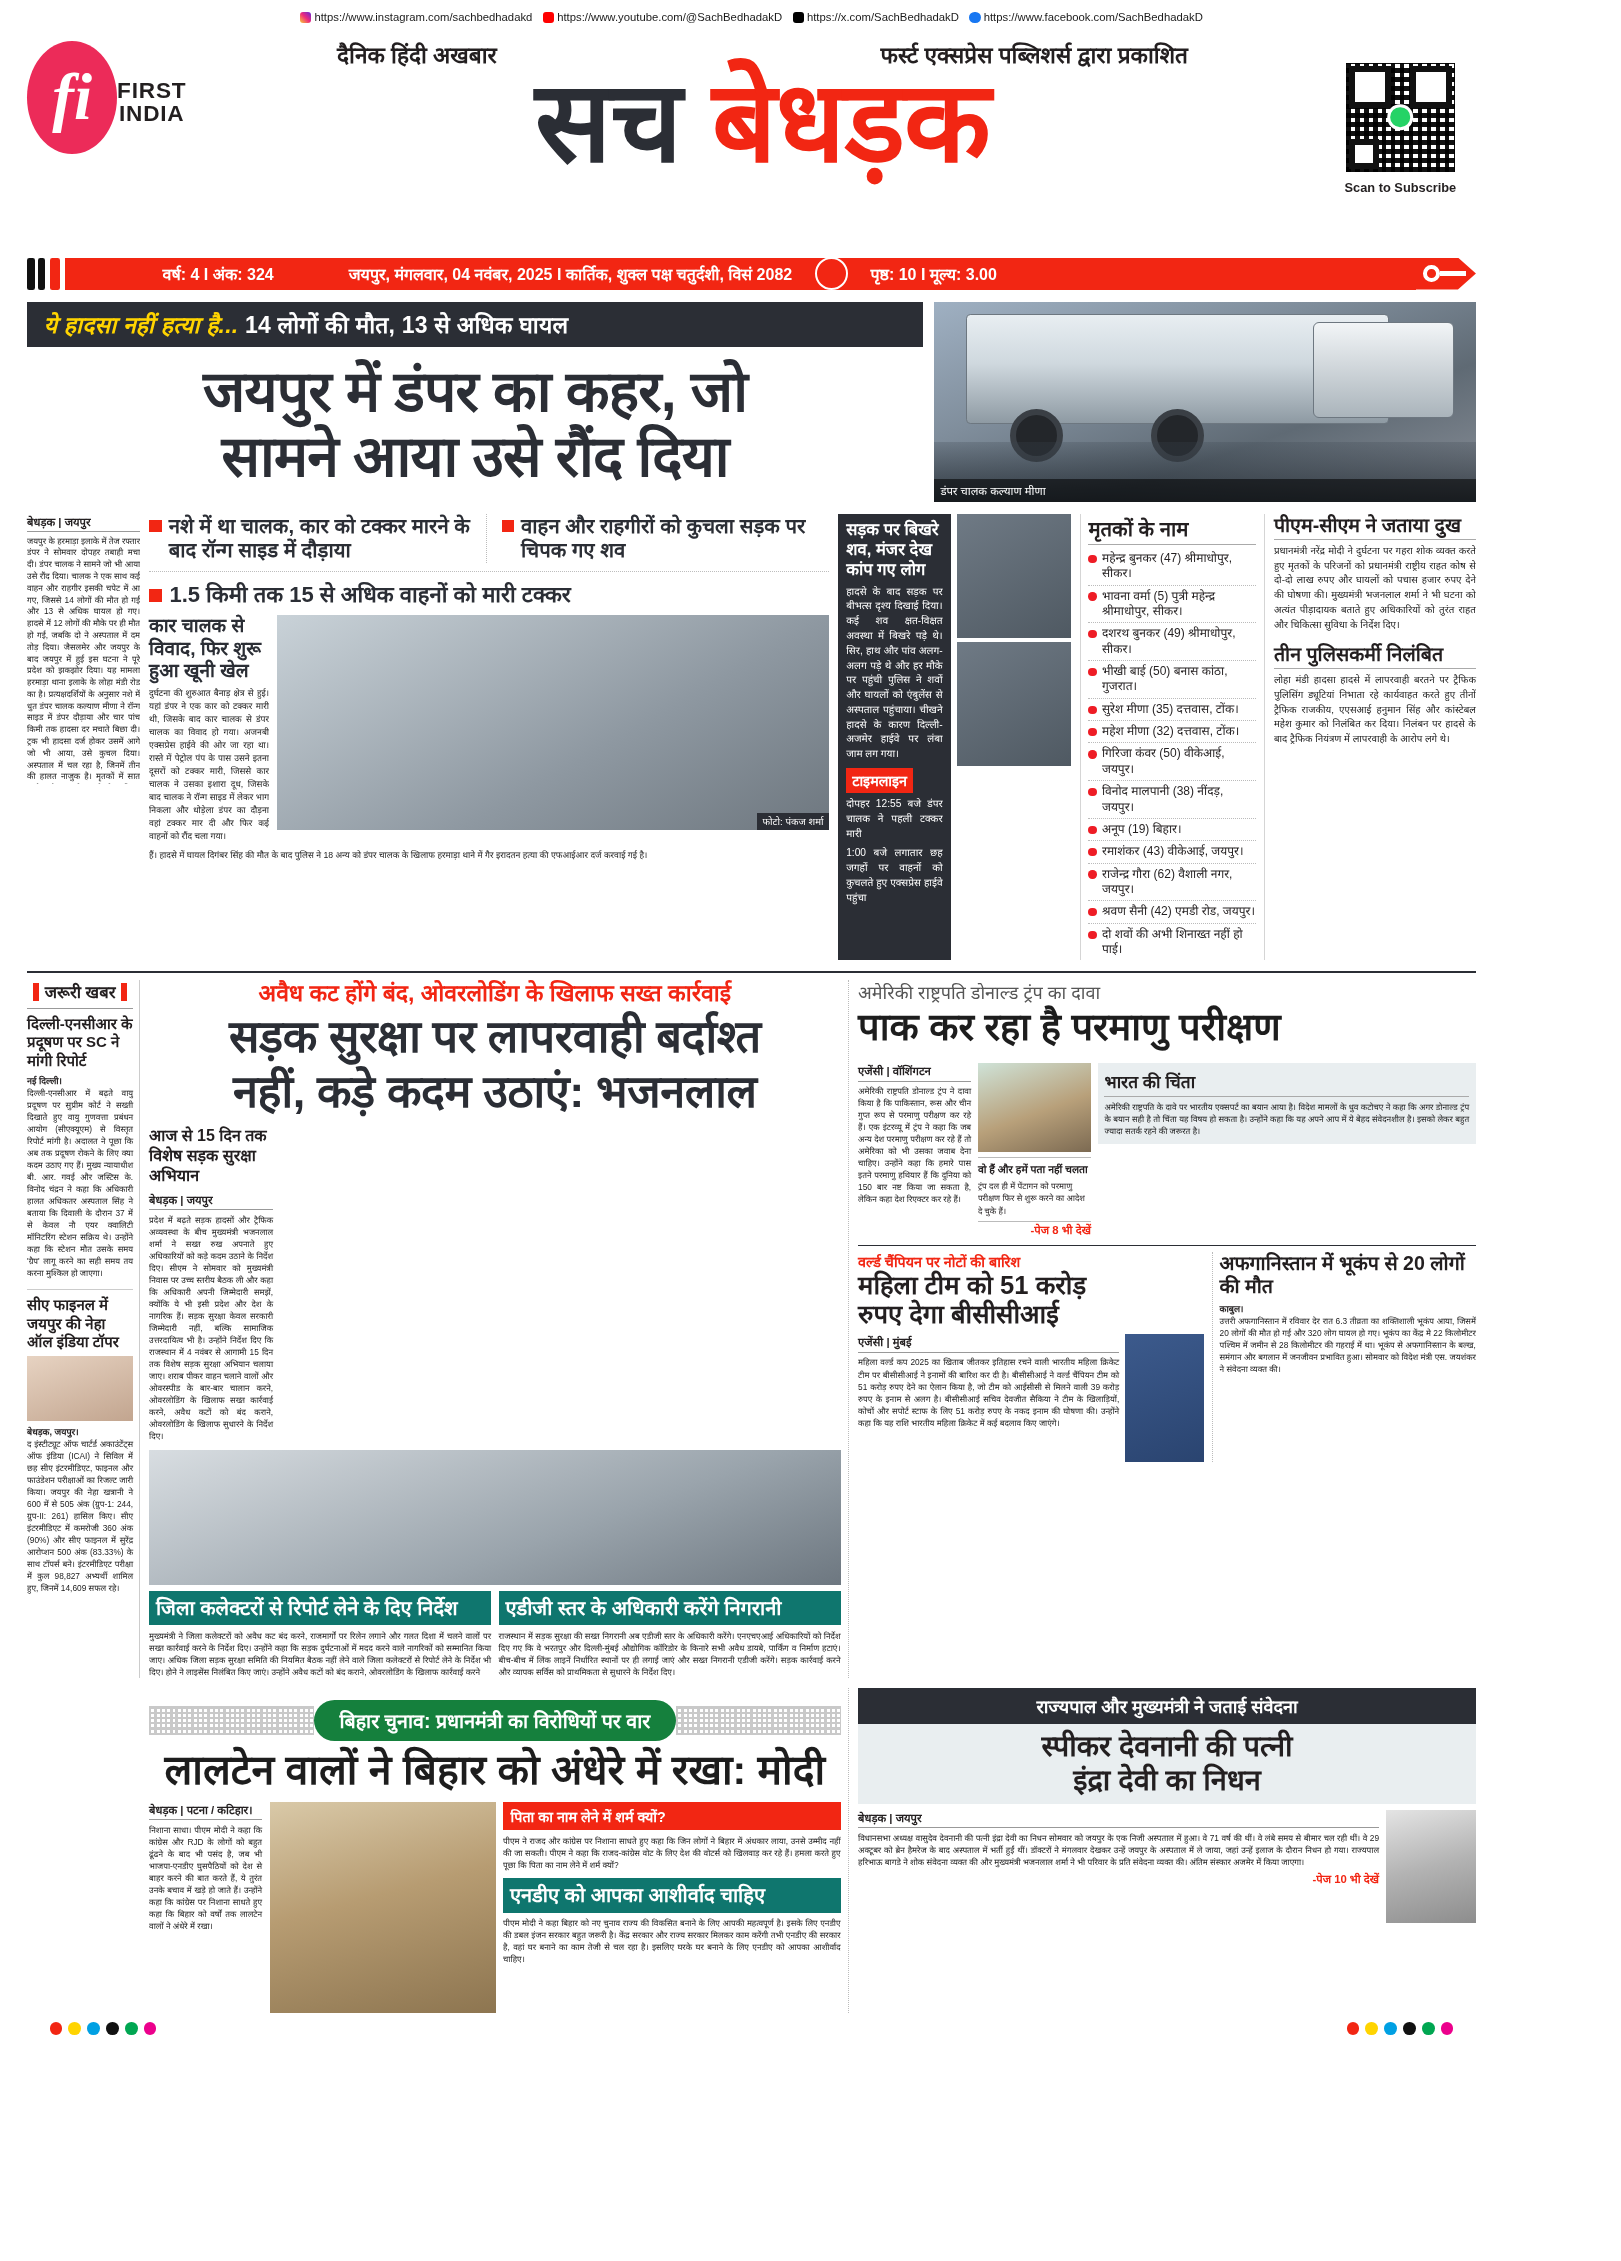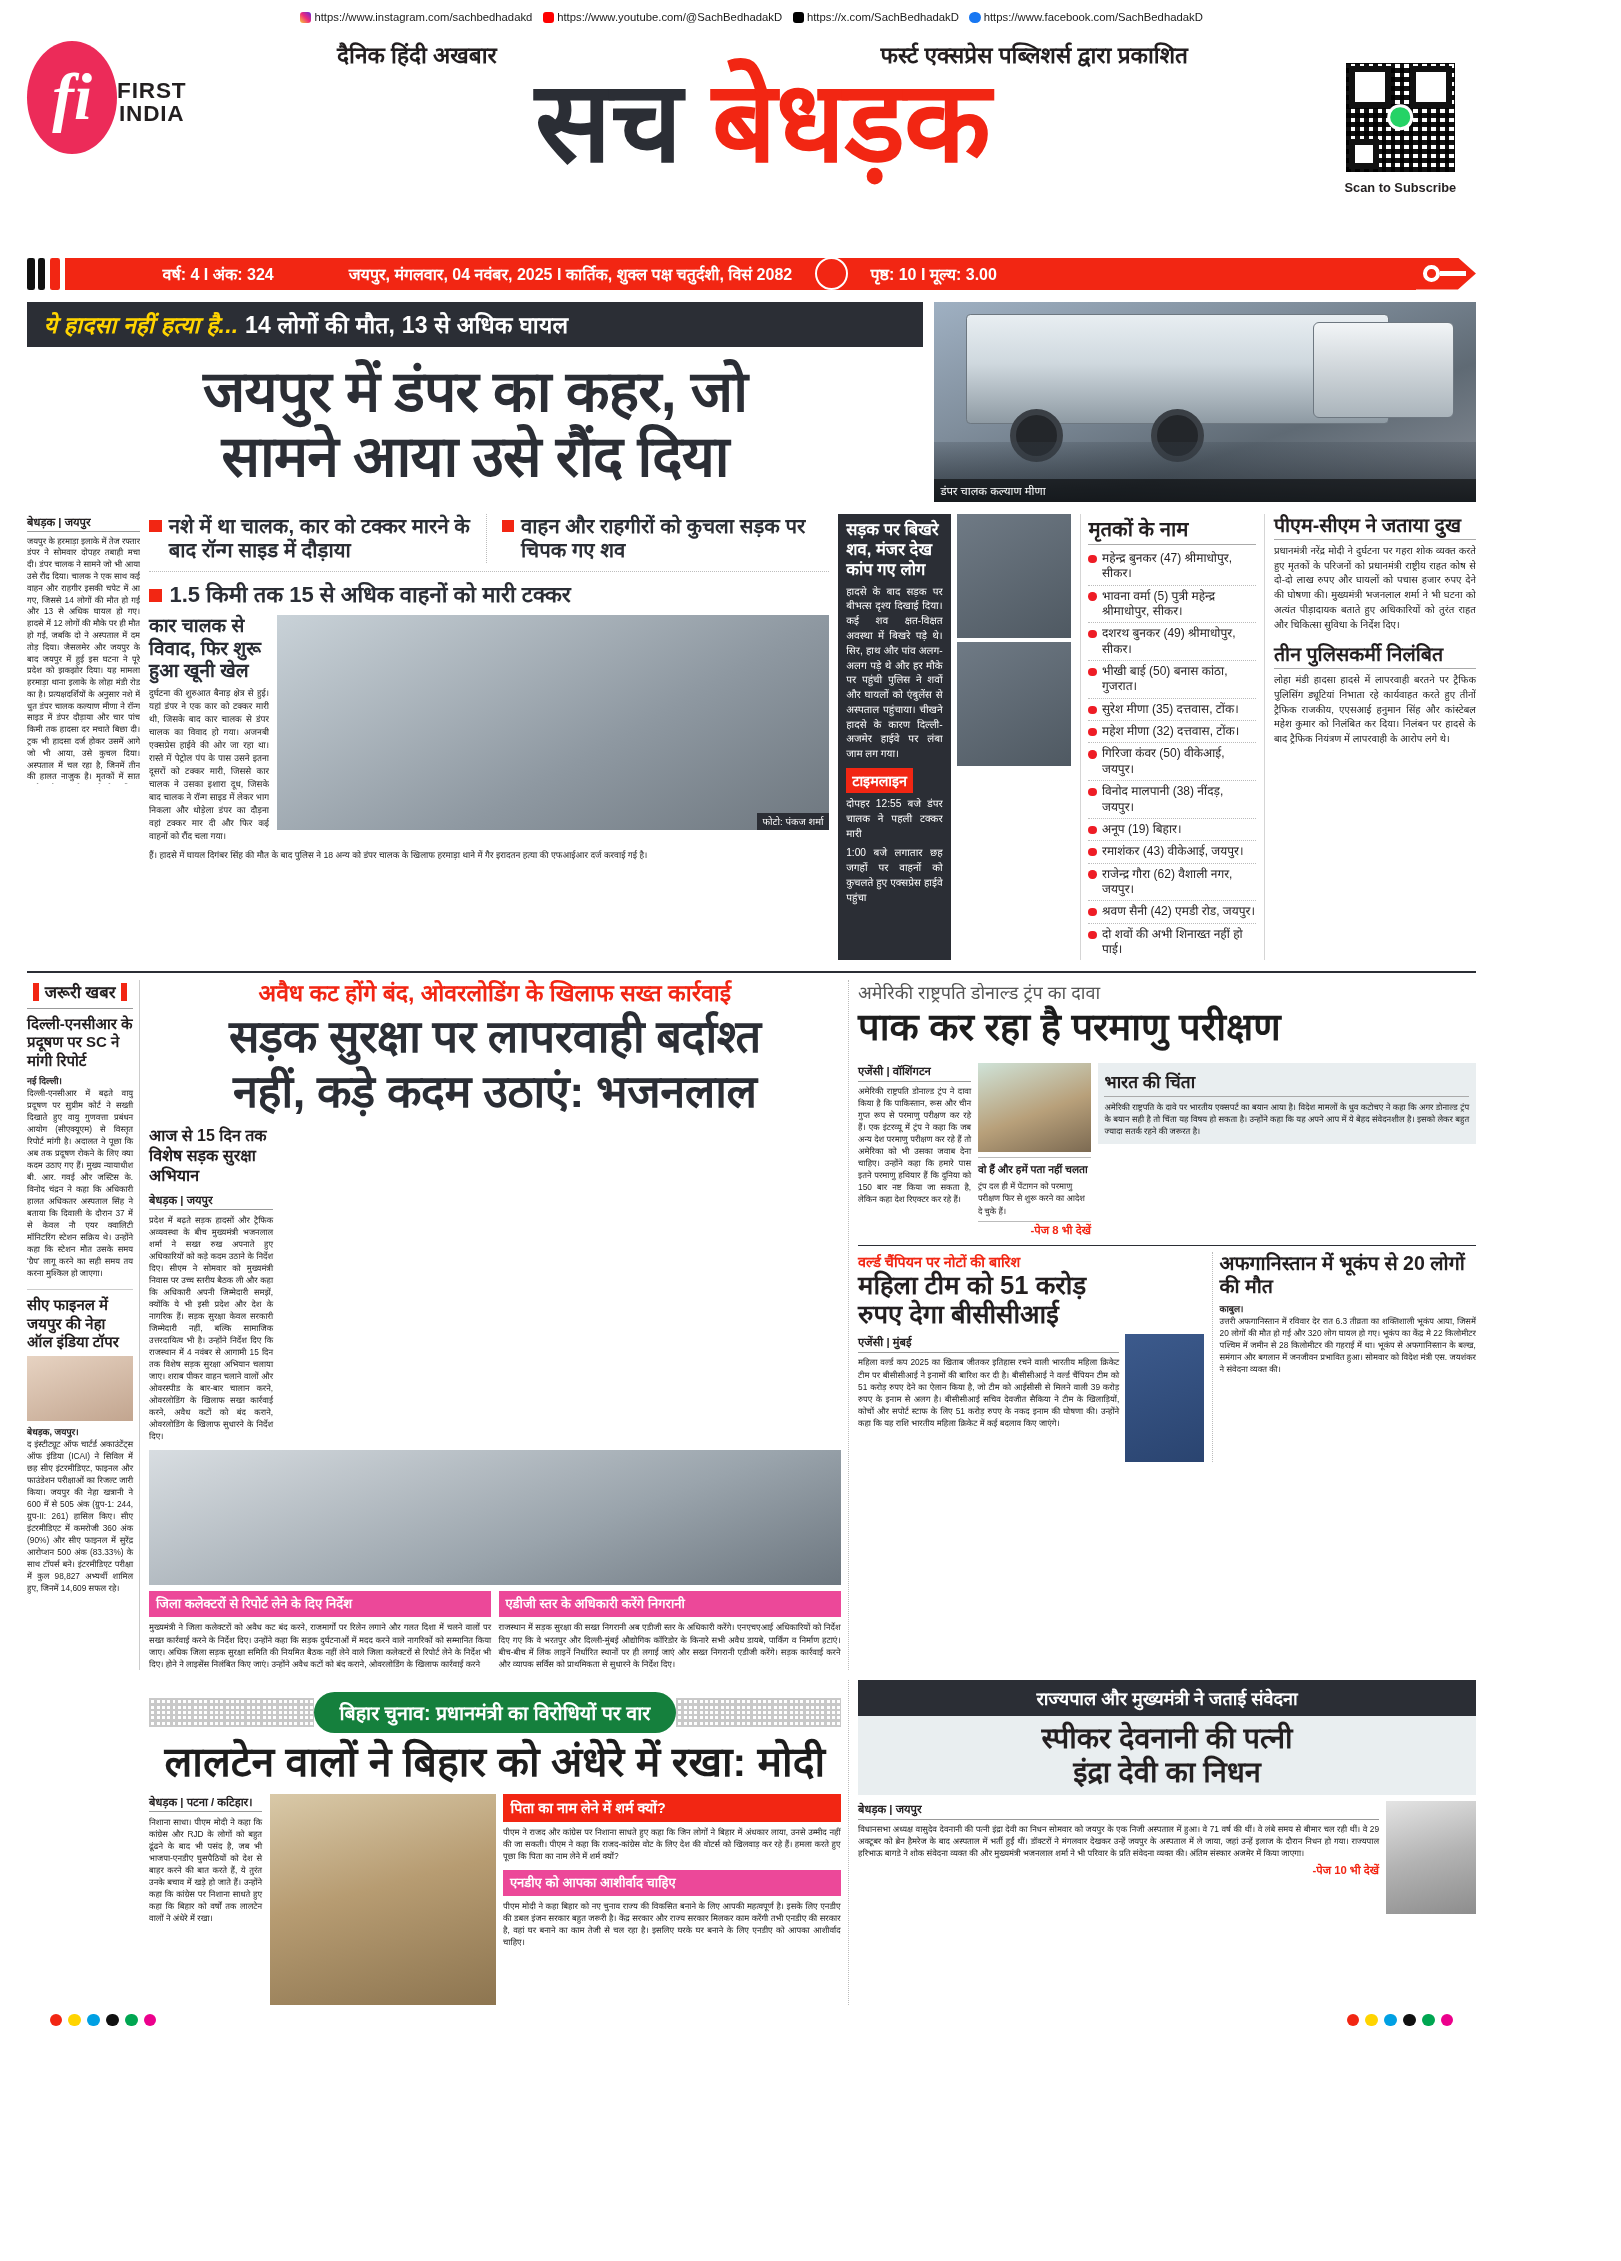--- a/index.html
+++ b/index.html
@@ -99,21 +99,21 @@
   .rcol h3{font-size:19.6px;font-weight:bold;line-height:1.16;border-bottom:1.5px solid #aaa;padding-bottom:3px;margin-bottom:3.8px;}
 
   
   .hr-thick{border-top:2.3px solid #2b2e35;margin:10.5px 7.5px 0;}
   .sec2{display:flex;padding:0 7.5px;gap:9px;margin-top:7.5px;}
   .jk-label{display:flex;align-items:center;gap:6px;font-size:16.6px;font-weight:bold;justify-content:center;border-bottom:1.5px solid #999;padding-bottom:4.5px;}
   .jk-bar{width:5.3px;height:18px;background:#f22613;}
   .h-red{color:#f22613;font-size:23px;font-weight:bold;text-align:center;line-height:1.2;}
   .h-big{font-size:45px;font-weight:bold;text-align:center;line-height:1.16;color:#2b2e35;margin-top:3px;letter-spacing:-0.4px;}
   .subhead-box{font-size:16px;font-weight:bold;line-height:1.25;}
-  .mini-dark{background:#ec4899;color:#fff;font-size:13px;font-weight:bold;padding:5.3px 6.8px;line-height:1.2;}
+  .mini-dark{background:#0f766e;color:#fff;font-size:20px;font-weight:bold;padding:5.3px 6.8px;line-height:1.2;}
   .grey-box{background:#e9eef0;padding:6.8px;}
   .grey-box h4{font-size:17.3px;font-weight:bold;border-bottom:0.8px solid #aaa;padding-bottom:3px;margin-bottom:3.8px;}
   .quote-box{border-top:0.8px solid #bbb;border-bottom:0.8px solid #bbb;padding:4.5px 0;font-size:10.5px;font-style:italic;line-height:1.45;}
   .refer{color:#f22613;font-weight:bold;font-size:11.3px;text-align:right;}
 
   
   .redpill{background:#15803d;color:#fff;font-size:19.6px;font-weight:bold;padding:6.8px 25.6px;border-radius:22.6px;display:inline-block;}
   .pill-row{display:flex;align-items:center;justify-content:center;margin-top:12px;}
   .pill-deco{flex:1;height:29px;background:repeating-linear-gradient(90deg,#c9c9c9 0 2.3px,transparent 2.3px 5.3px),repeating-linear-gradient(0deg,#c9c9c9 0 2.3px,transparent 2.3px 5.3px);}
   .dark-title{background:#2b2e35;color:#fff;font-size:18px;font-weight:bold;text-align:center;padding:6px;}

